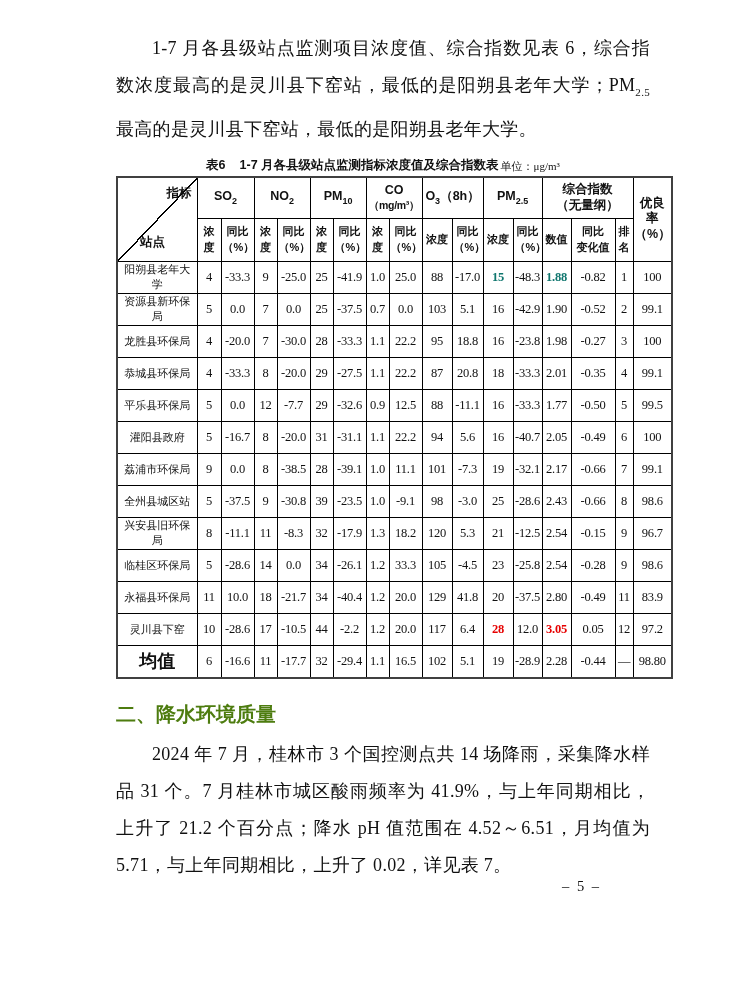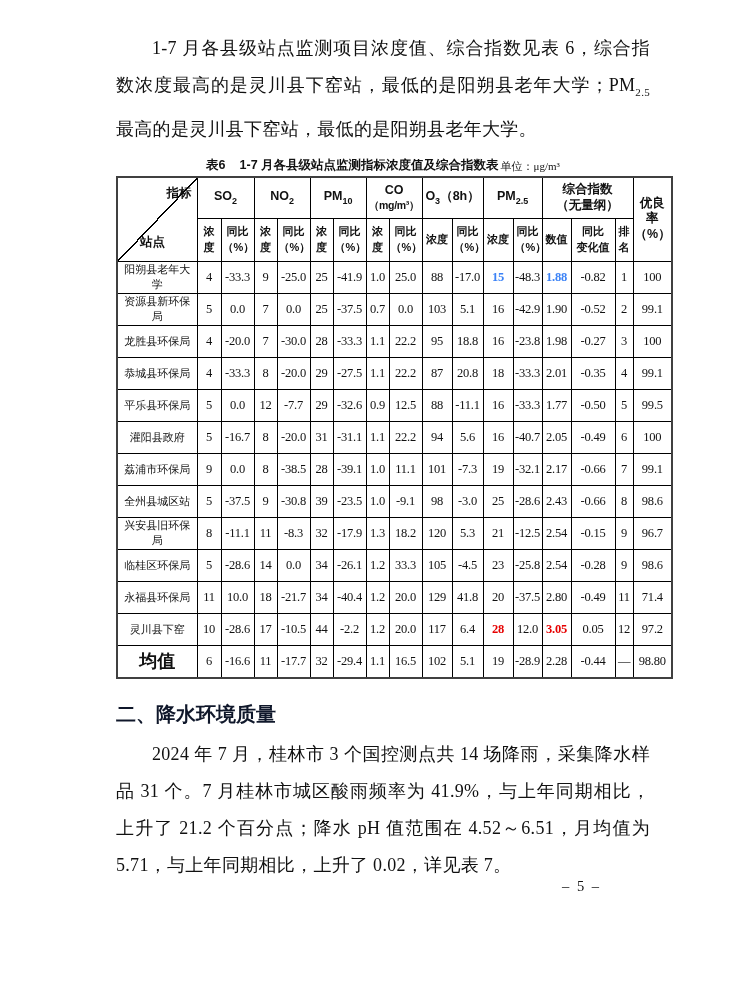--- a/index.html
+++ b/index.html
@@ -91,29 +91,29 @@
     font-size:12.5px;
     font-family:"Liberation Serif","DejaVu Serif",serif;
     letter-spacing:-0.2px;
   }
   tbody td.station{font-size:11px;letter-spacing:0;}
   tbody td.name-bold{
     font-family:"Liberation Sans","DejaVu Sans",sans-serif;
     font-weight:bold;
     font-size:18px;
   }
-  td.green{color:#3b82f6;font-weight:bold;}
+  td.green{color:#0f766e;font-weight:bold;}
   td.red{color:#e60000;font-weight:bold;}
   
   .section-heading{
     margin:22px 0 8px 0;
     font-family:"Liberation Sans","DejaVu Sans",sans-serif;
     font-weight:bold;
     font-size:20px;
-    color:#0f172a;
+    color:#4d7c0f;
   }
   .page-number{
     position:absolute;
     left:562px;
     top:878px;
     font-size:14.5px;
     letter-spacing:2px;
   }
 </style>
 </head>
@@ -409,21 +409,21 @@
           <td>-40.4</td>
           <td>1.2</td>
           <td>20.0</td>
           <td>129</td>
           <td>41.8</td>
           <td>20</td>
           <td>-37.5</td>
           <td>2.80</td>
           <td>-0.49</td>
           <td>11</td>
-          <td>71.4</td>
+          <td>83.9</td>
         </tr>
         <tr>
           <td class="station">灵川县下窑</td>
           <td>10</td>
           <td>-28.6</td>
           <td>17</td>
           <td>-10.5</td>
           <td>44</td>
           <td>-2.2</td>
           <td>1.2</td>

